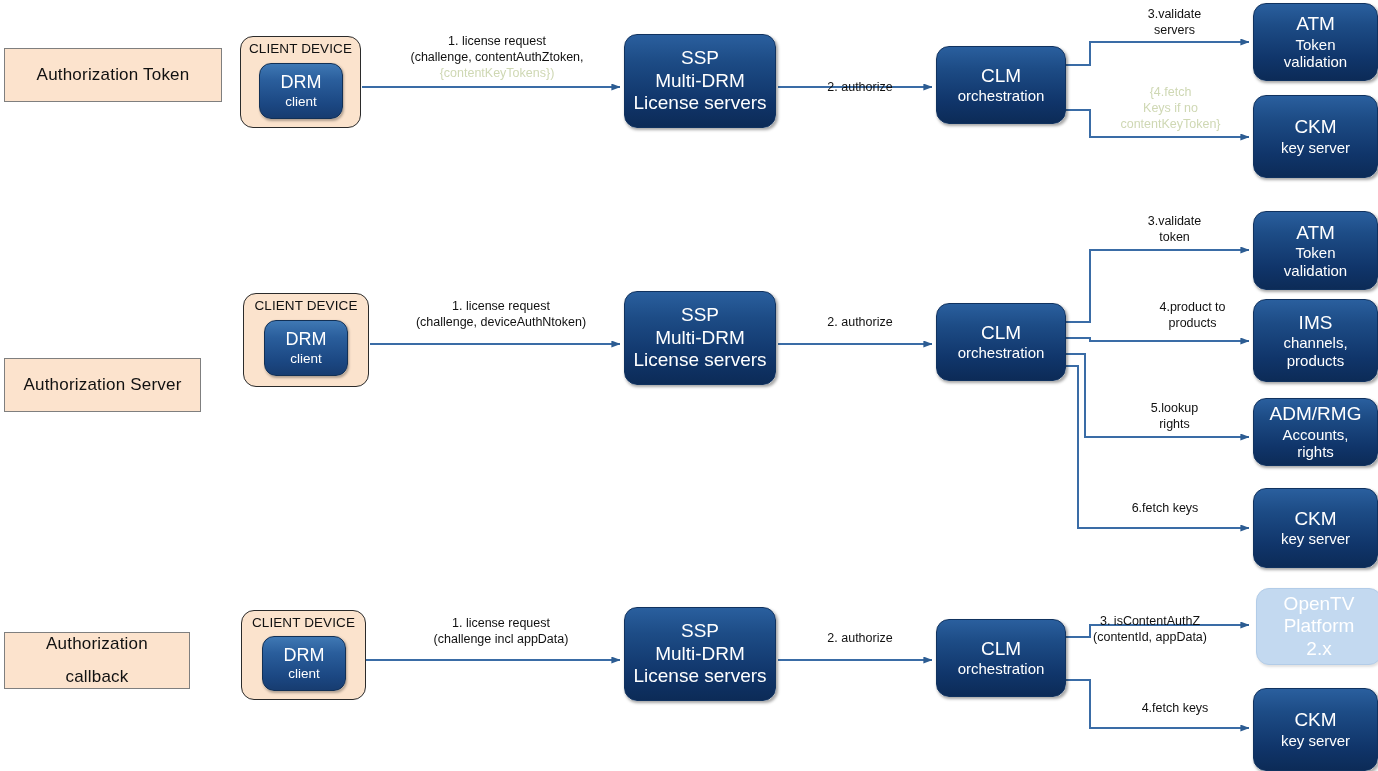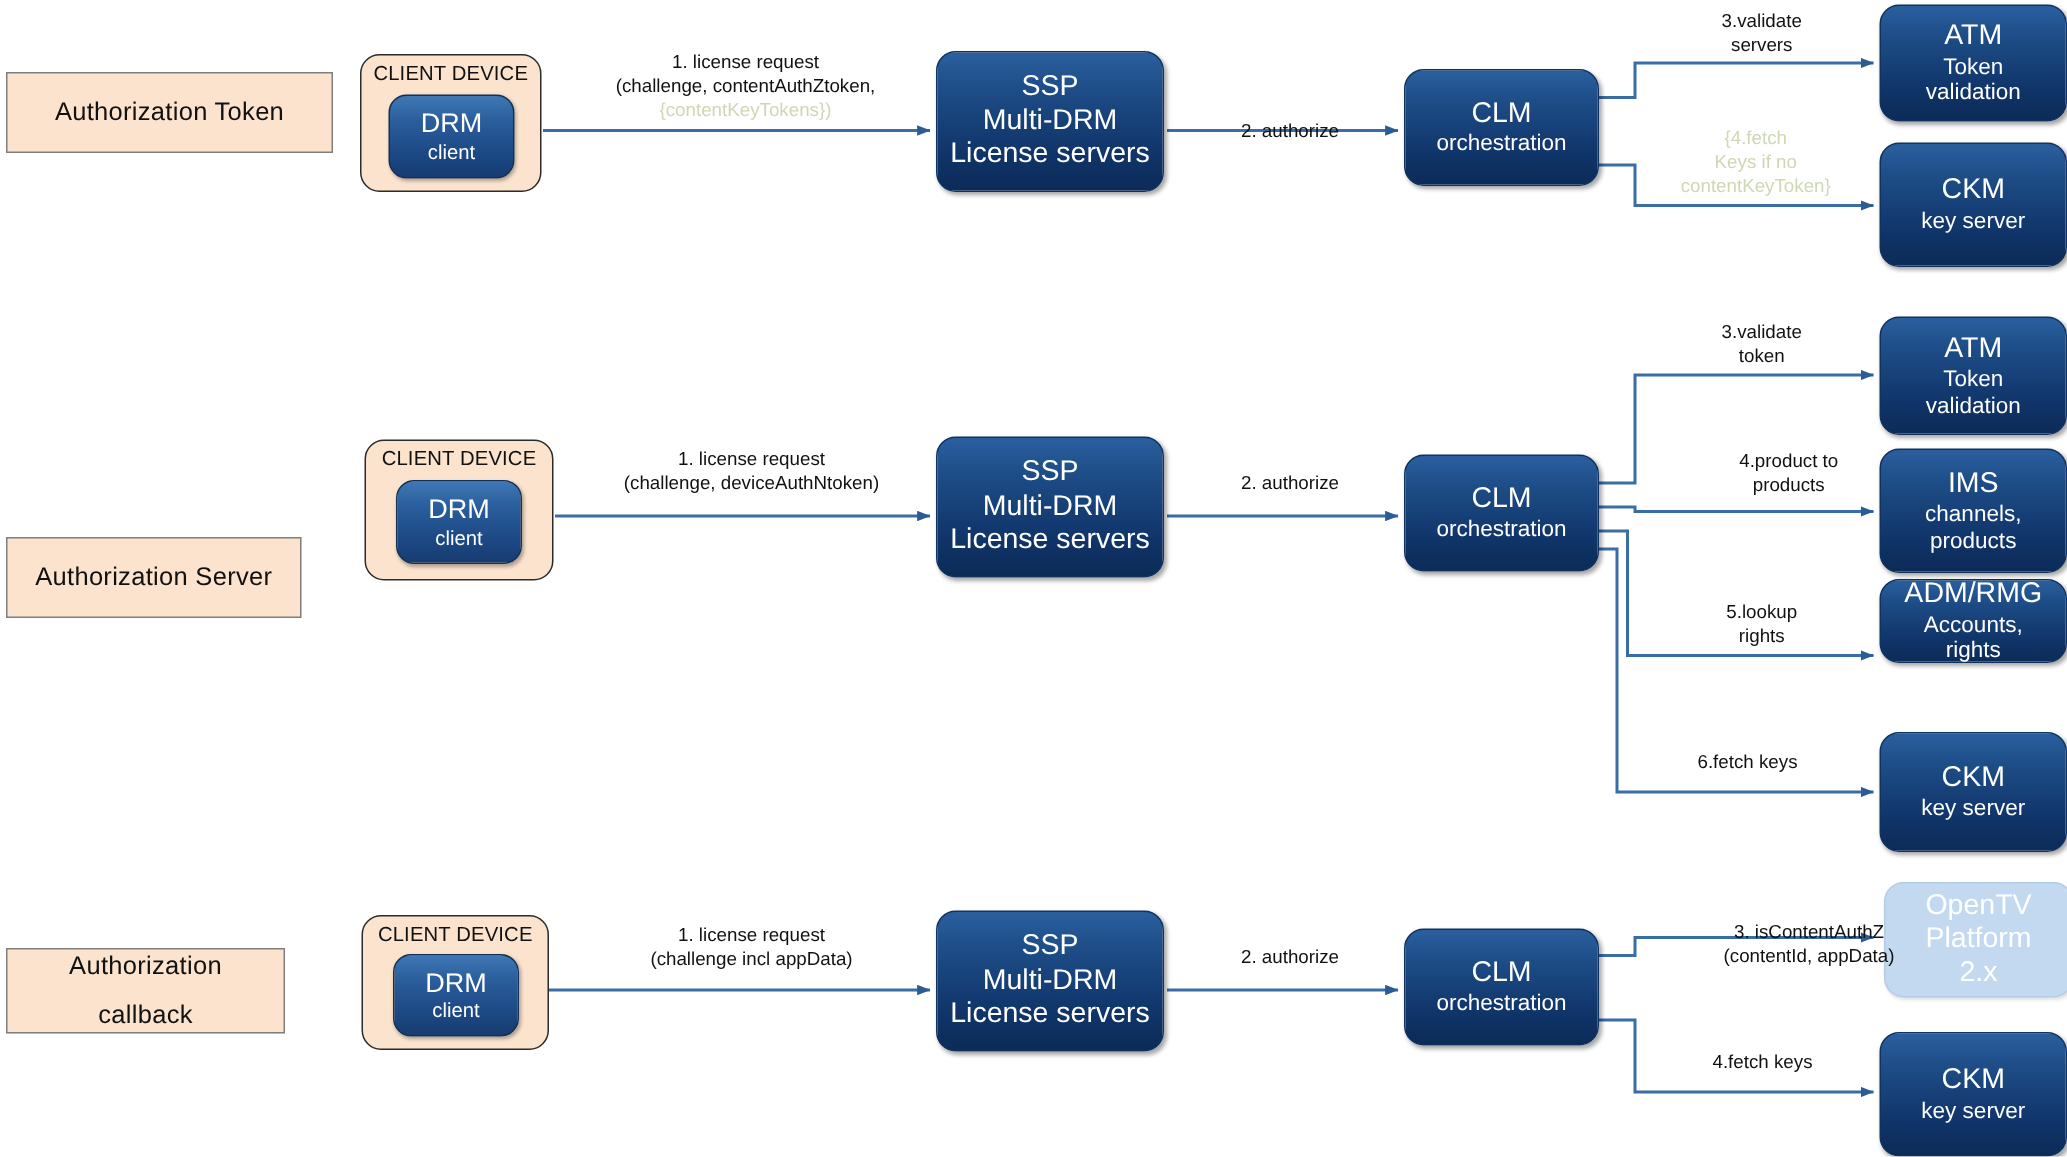--- a/index.html
+++ b/index.html
@@ -178,21 +178,21 @@
     <div class="small">Token</div>
     <div class="small">validation</div>
   </div>
 
   <div class="node blue-box" style="left:1253px;top:299px;width:125px;height:83px;">
     <div class="big">IMS</div>
     <div class="small">channels,</div>
     <div class="small">products</div>
   </div>
 
-  <div class="node blue-box" style="left:1253px;top:386px;width:125px;height:56px;">
+  <div class="node blue-box" style="left:1253px;top:398px;width:125px;height:68px;">
     <div class="big">ADM/RMG</div>
     <div class="small">Accounts,</div>
     <div class="small">rights</div>
   </div>
 
   <div class="node blue-box" style="left:1253px;top:488px;width:125px;height:80px;">
     <div class="big">CKM</div>
     <div class="small">key server</div>
   </div>
 
@@ -261,21 +261,21 @@
 
   <div class="edge-label" style="left:382px;top:615px;width:238px;">
     <div>1. license request</div>
     <div>(challenge incl appData)</div>
   </div>
 
   <div class="edge-label" style="left:795px;top:630px;width:130px;">
     <div>2. authorize</div>
   </div>
 
-  <div class="edge-label" style="left:1116px;top:613px;width:180px;">
+  <div class="edge-label" style="left:1060px;top:613px;width:180px;">
     <div>3. isContentAuthZ</div>
     <div>(contentId, appData)</div>
   </div>
 
   <div class="edge-label" style="left:1100px;top:700px;width:150px;">
     <div>4.fetch keys</div>
   </div>
 
 </div>
 

